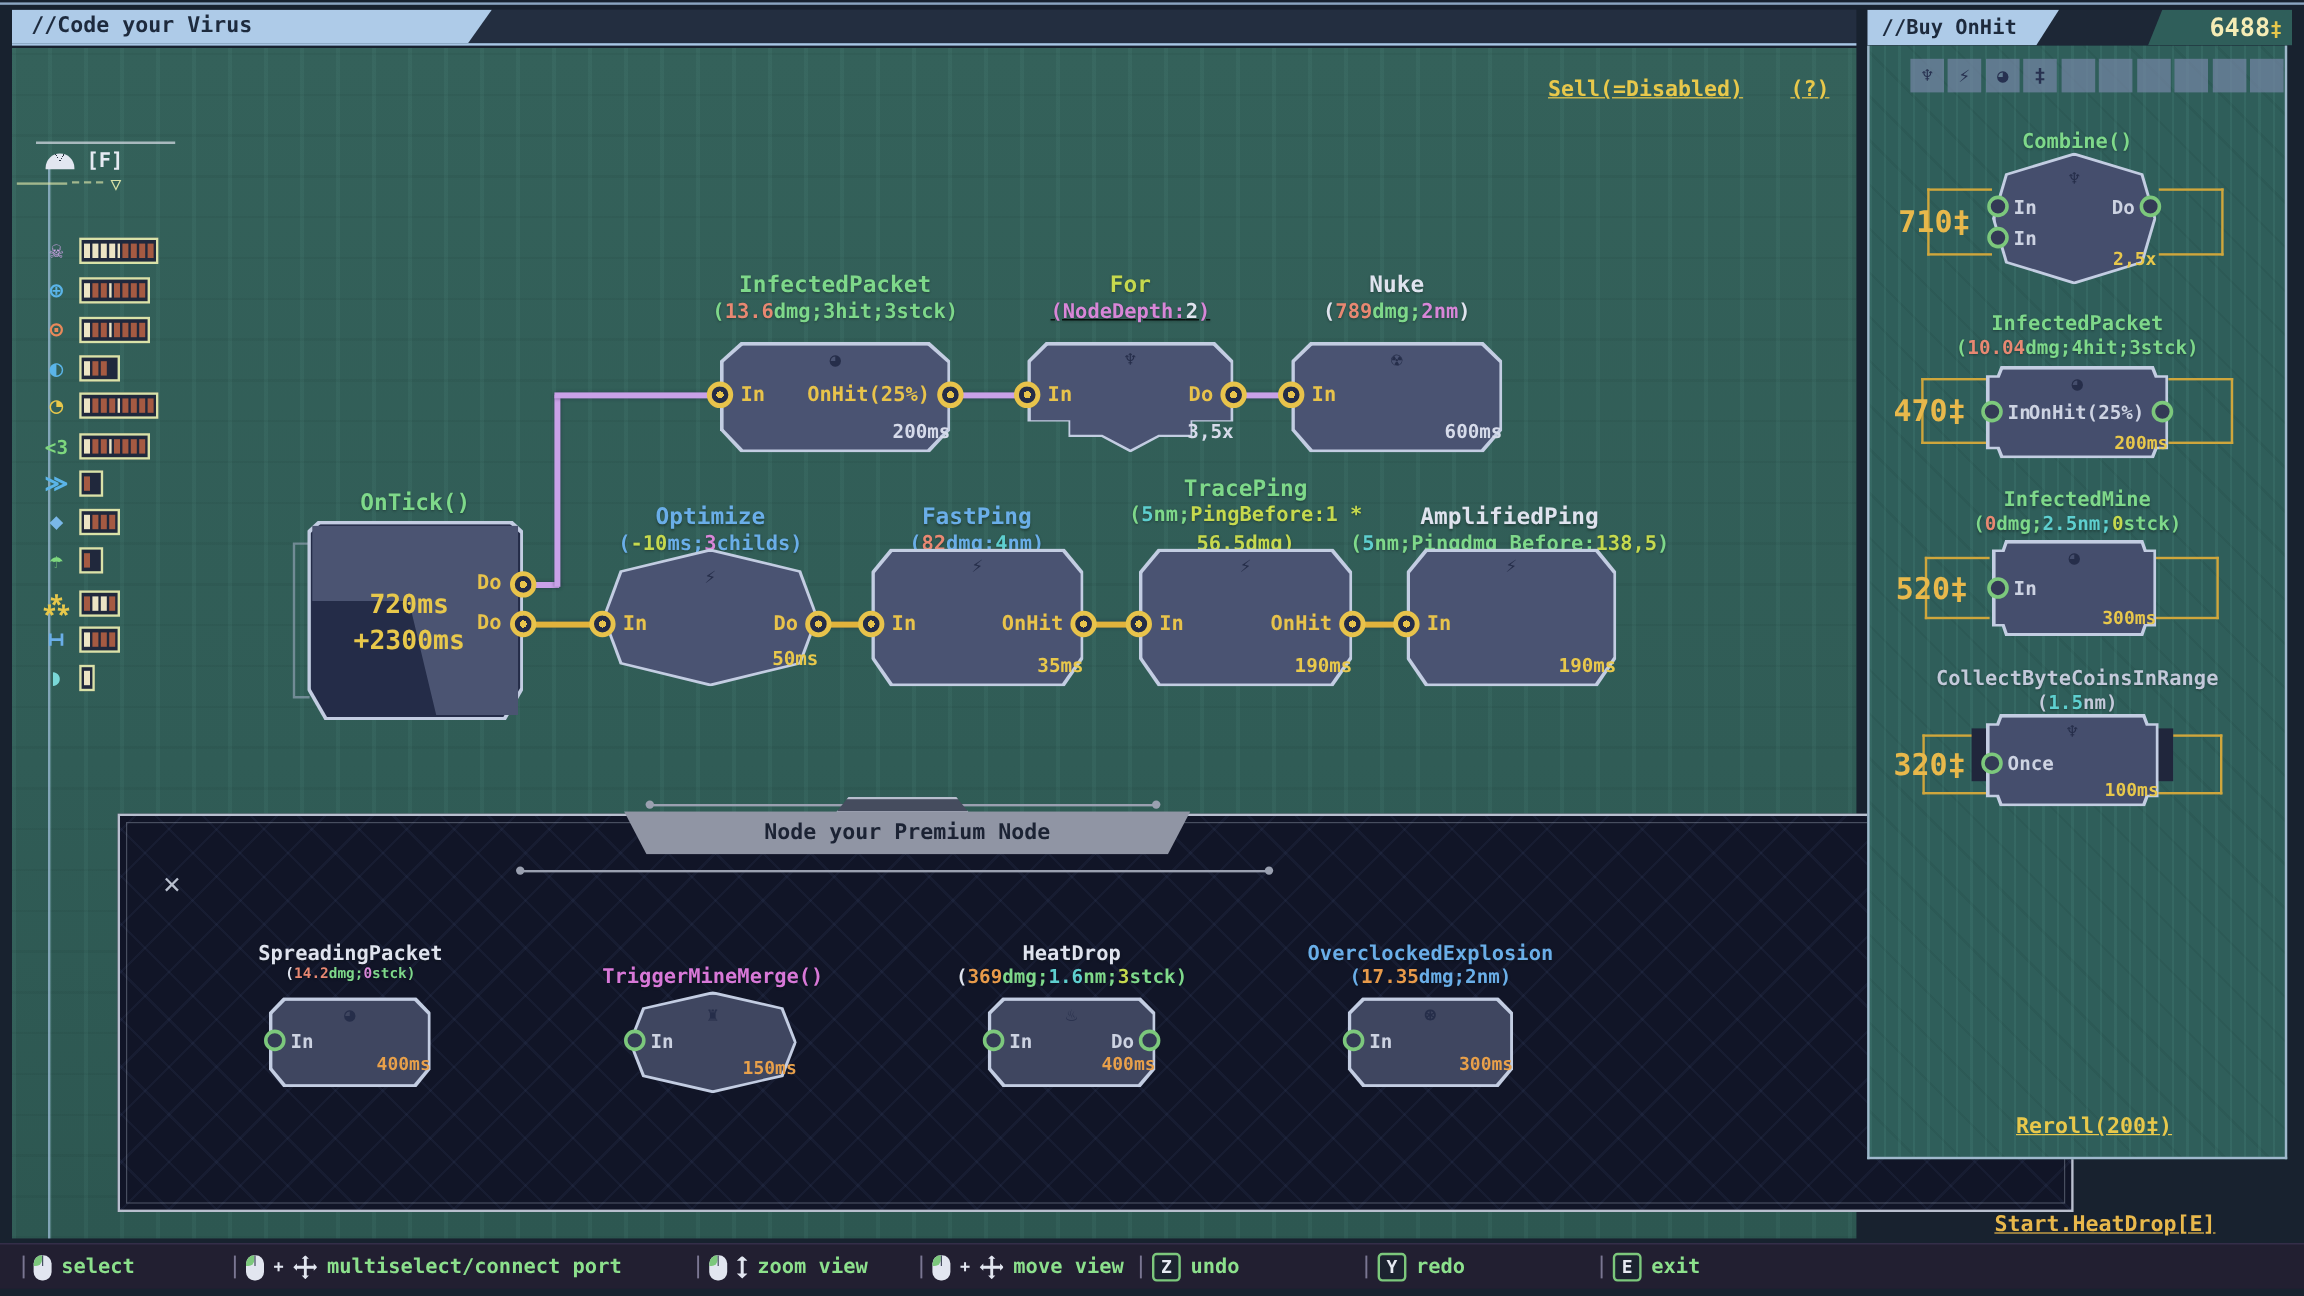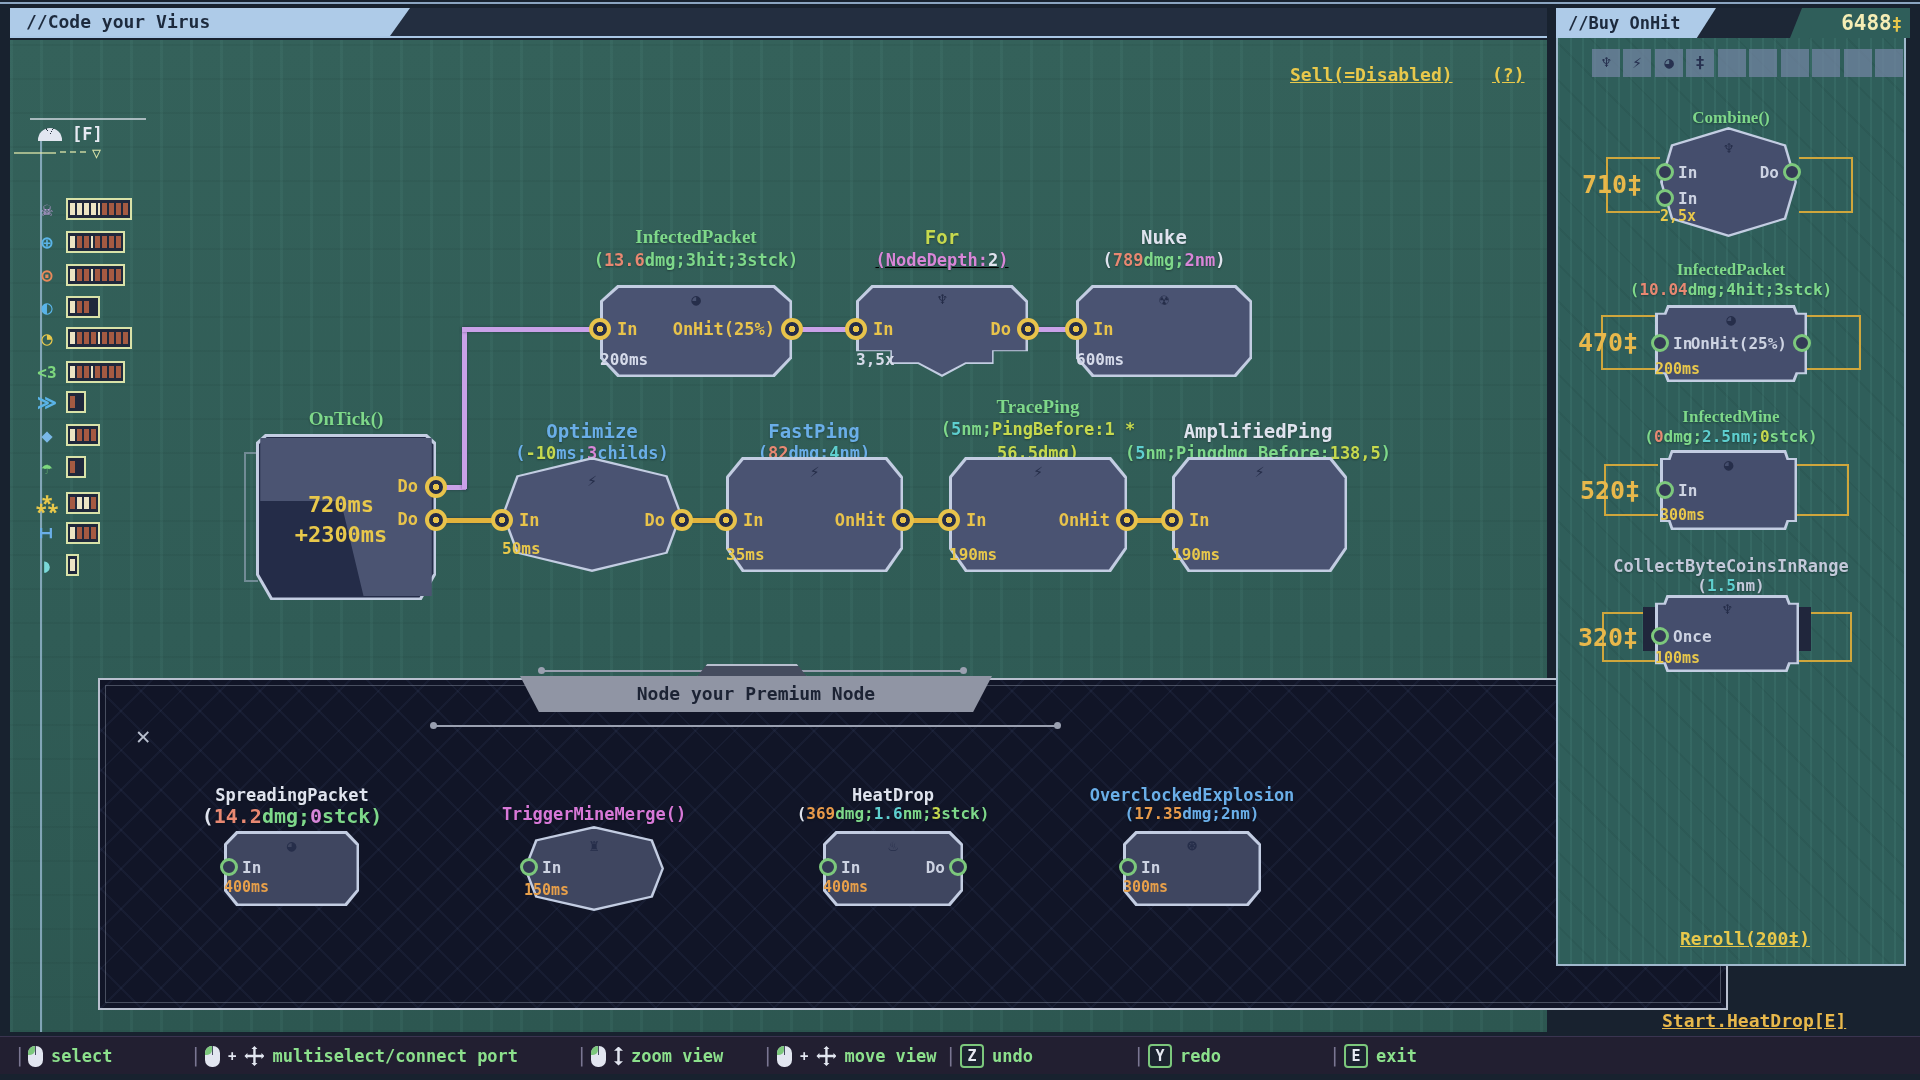--- a/index.html
+++ b/index.html
@@ -57,23 +57,23 @@
   .sA, .sA .fill { clip-path:polygon(9% 0,91% 0,100% 17%,100% 80%,91% 100%,9% 100%,0 80%,0 17%); }
   .sB, .sB .fill { clip-path:polygon(50% 0,92% 16%,100% 50%,92% 84%,50% 100%,8% 84%,0 50%,8% 16%); }
   .sF, .sF .fill { clip-path:polygon(9% 0,91% 0,100% 17%,100% 72%,80% 72%,80% 86%,64% 86%,50% 100%,36% 86%,20% 86%,20% 72%,0 72%,0 17%); }
   .sC, .sC .fill { clip-path:polygon(0 10%,6% 10%,8% 0,92% 0,94% 10%,100% 10%,100% 90%,94% 90%,92% 100%,8% 100%,6% 90%,0 90%); }
   .sT, .sT .fill { clip-path:polygon(0 5%,5% 0,95% 0,100% 5%,100% 85%,92% 100%,8% 100%,0 85%); }
   .ot-light { position:absolute; inset:2.5px; background:#4b5472;
     clip-path:polygon(1% 1%,99% 1%,99% 99%,60% 99%,47% 40%,1% 40%); }
   .nicon { position:absolute; top:5px; left:0; right:0; text-align:center; color:#262e4a; font-size:16px; font-weight:700; }
   .ntitle { position:absolute; transform:translateX(-50%); white-space:nowrap; font-size:19px; font-weight:700; text-shadow:0 1px 2px rgba(10,20,18,.4); }
   .nsub { position:absolute; transform:translateX(-50%); white-space:nowrap; font-size:17px; font-weight:700; text-shadow:0 1px 2px rgba(10,20,18,.4); }
-  .timer { position:absolute; left:0; right:0; bottom:8px; text-align:left; font-size:16px; font-weight:700; }
+  .timer { position:absolute; left:0; right:0; bottom:8px; text-align:right; font-size:16px; font-weight:700; }
   .t-white { color:#d6dbea; } .t-yellow { color:#e8c84b; } .t-orangems { color:#e8a04a; }
-  .t-green { color:#7ed88a;font-family:Liberation Serif, serif; } .t-blue { color:#6aaee8; } .t-pinkt { color:#d878d8; }
+  .t-green { color:#7ed88a; } .t-blue { color:#6aaee8; } .t-pinkt { color:#d878d8; }
   .t-yg { color:#c6d94e; } .t-grayt { color:#c3c9da; } .t-whitet { color:#dfe3ee; }
 
   .c-green{color:#7ed88a} .c-salmon{color:#e88872} .c-cyan{color:#5ecfcf} .c-pink{color:#d886d8}
   .c-blue{color:#6aaee8} .c-yg{color:#c6d94e} .c-white{color:#dfe3ee} .c-orange{color:#e89a4a}
   .c-gray{color:#c3c9da}
 
   .port { position:absolute; width:22px; height:22px; border:4px solid #e8c34b; border-radius:50%;
     background:radial-gradient(circle, #e8c34b 0 3px, #242c48 3px); }
   .port.left { left:-11px; } .port.right { right:-11px; }
   .plabel { position:absolute; color:#e8c34b; font-size:17px; font-weight:700; white-space:nowrap; }
@@ -425,21 +425,21 @@
 <div class="dot" style="left:960px;top:667px;"></div>
 <div class="trap"></div>
 <div class="banner">Node your Premium Node</div>
 <div class="decoline" style="left:435px;top:725px;width:622px;"></div>
 <div class="dot" style="left:430px;top:722px;"></div>
 <div class="dot" style="left:1054px;top:722px;"></div>
 <div class="cornerx" style="left:136px;top:722px;">✕</div>
 <div class="cornerx" style="left:1678px;top:722px;">✕</div>
 
 <div class="ntitle t-whitet buytitle" style="left:292px;top:785px;">SpreadingPacket</div>
-<div class="nsub" style="left:292px;top:804px;font-size:20px;"><span class="c-white">(</span><span class="c-salmon">14.2</span><span class="c-green">dmg;</span><span class="c-pink">0</span><span class="c-green">stck)</span></div>
+<div class="nsub" style="left:292px;top:804px;font-size:12px;"><span class="c-white">(</span><span class="c-salmon">14.2</span><span class="c-green">dmg;</span><span class="c-pink">0</span><span class="c-green">stck)</span></div>
 
 <div class="ntitle t-pinkt buytitle" style="left:594px;top:804px;">TriggerMineMerge()</div>
 
 <div class="ntitle t-whitet buytitle" style="left:893px;top:785px;">HeatDrop</div>
 <div class="nsub" style="left:893px;top:804px;font-size:16px;"><span class="c-white">(</span><span class="c-orange">369</span><span class="c-green">dmg;</span><span class="c-cyan">1.6</span><span class="c-green">nm;</span><span class="c-yg">3</span><span class="c-green">stck)</span></div>
 
 <div class="ntitle t-blue buytitle" style="left:1192px;top:785px;">OverclockedExplosion</div>
 <div class="nsub" style="left:1192px;top:804px;font-size:16px;"><span class="c-blue">(</span><span class="c-orange">17.35</span><span class="c-blue">dmg;</span><span class="c-blue">2nm</span><span class="c-blue">)</span></div>
 
 <div class="pnode" style="left:224px;top:831px;width:135px;height:75px;">

